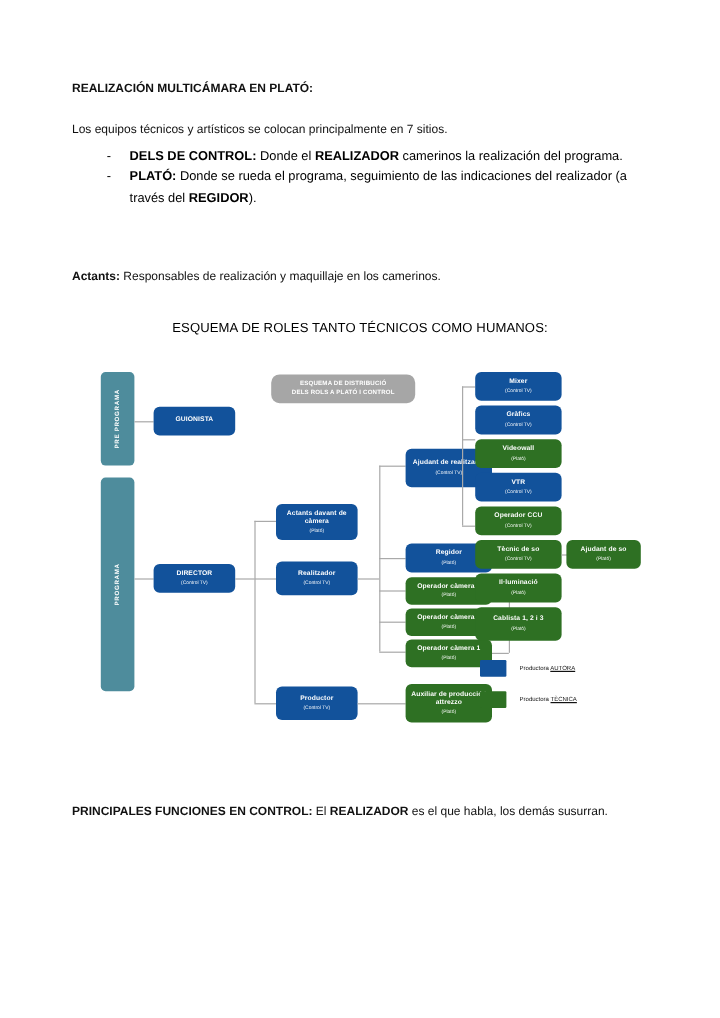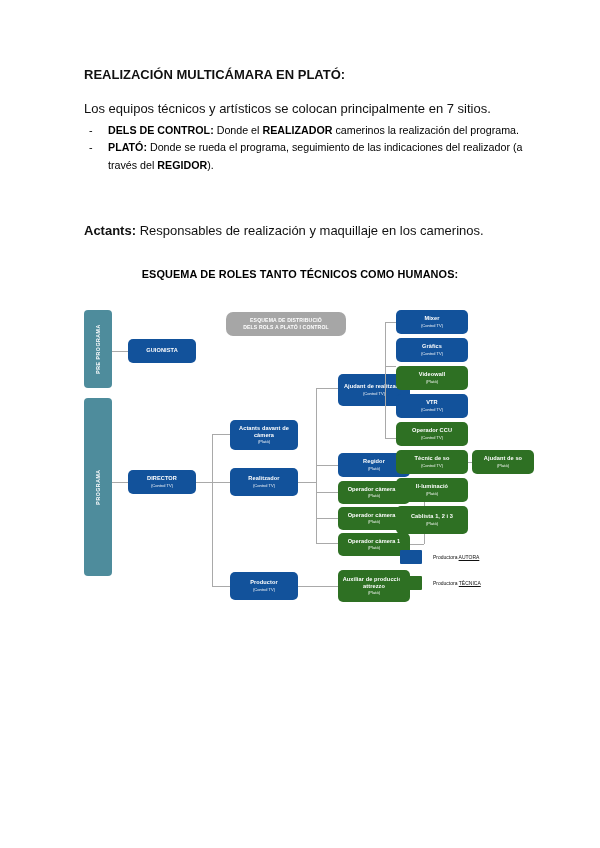--- a/index.html
+++ b/index.html
@@ -1,25 +1,25 @@
 <!DOCTYPE html>
 <html><head>
 <meta charset="utf-8">
 <style>
   html,body{margin:0;padding:0;background:#ffffff;}
   body{width:600px;height:848px;position:relative;font-family:"Liberation Sans",sans-serif;color:#000;}
   .page{position:absolute;left:0;top:0;width:600px;height:848px;background:#fff;overflow:hidden;}
 
   
-  .txt{position:absolute;left:84px;width:466px;font-size:13px;line-height:17.4px;color:#111;}
+  .txt{position:absolute;left:60px;width:466px;font-size:10px;line-height:17.4px;color:#111;}
   .txt b{font-weight:bold;}
   .bullets{position:absolute;left:84px;width:450px;font-size:10.7px;line-height:17.4px;}
   .bullet{position:relative;padding-left:24px;margin-bottom:0px;}
   .bullet .dash{position:absolute;left:5px;top:0;}
-  .center-title{position:absolute;left:0;top:268px;width:600px;text-align:center;font-size:10.9px;font-weight:bold;letter-spacing:.1px;}
+  .center-title{position:absolute;left:0;top:268px;width:600px;text-align:center;font-size:10.9px;font-weight:normal;letter-spacing:.1px;}
 
   
   .diagram{position:absolute;left:80px;top:300px;width:440px;height:310px;}
 
   .lane{position:absolute;background:#4e8c9c;border-radius:4px;}
   .lane span{position:absolute;left:50%;top:50%;transform:translate(-50%,-50%) rotate(-90deg);
     white-space:nowrap;color:#ffffff;font-size:5.2px;letter-spacing:.55px;font-weight:bold;}
 
   .node{position:absolute;border-radius:5px;display:flex;flex-direction:column;
     align-items:center;justify-content:center;text-align:center;color:#fff;box-sizing:border-box;padding:1px 3px;}
@@ -211,14 +211,17 @@
         <div class="lglabel"><span>Productora </span><u>AUTORA</u></div>
       </div>
       <div class="lgrow" style="left:320px;top:276px;">
         <div class="sw" style="background:#2e7023;"></div>
         <div class="lglabel"><span>Productora </span><u>TÈCNICA</u></div>
       </div>
     </div>
 
   </div>
 
+  <div class="txt" style="top:668px;">
+    <b>PRINCIPALES FUNCIONES EN CONTROL:</b><span> El </span><b>REALIZADOR</b><span> es el que habla, los demás susurran.</span>
+  </div>
 
 </div>
 
 </body></html>

